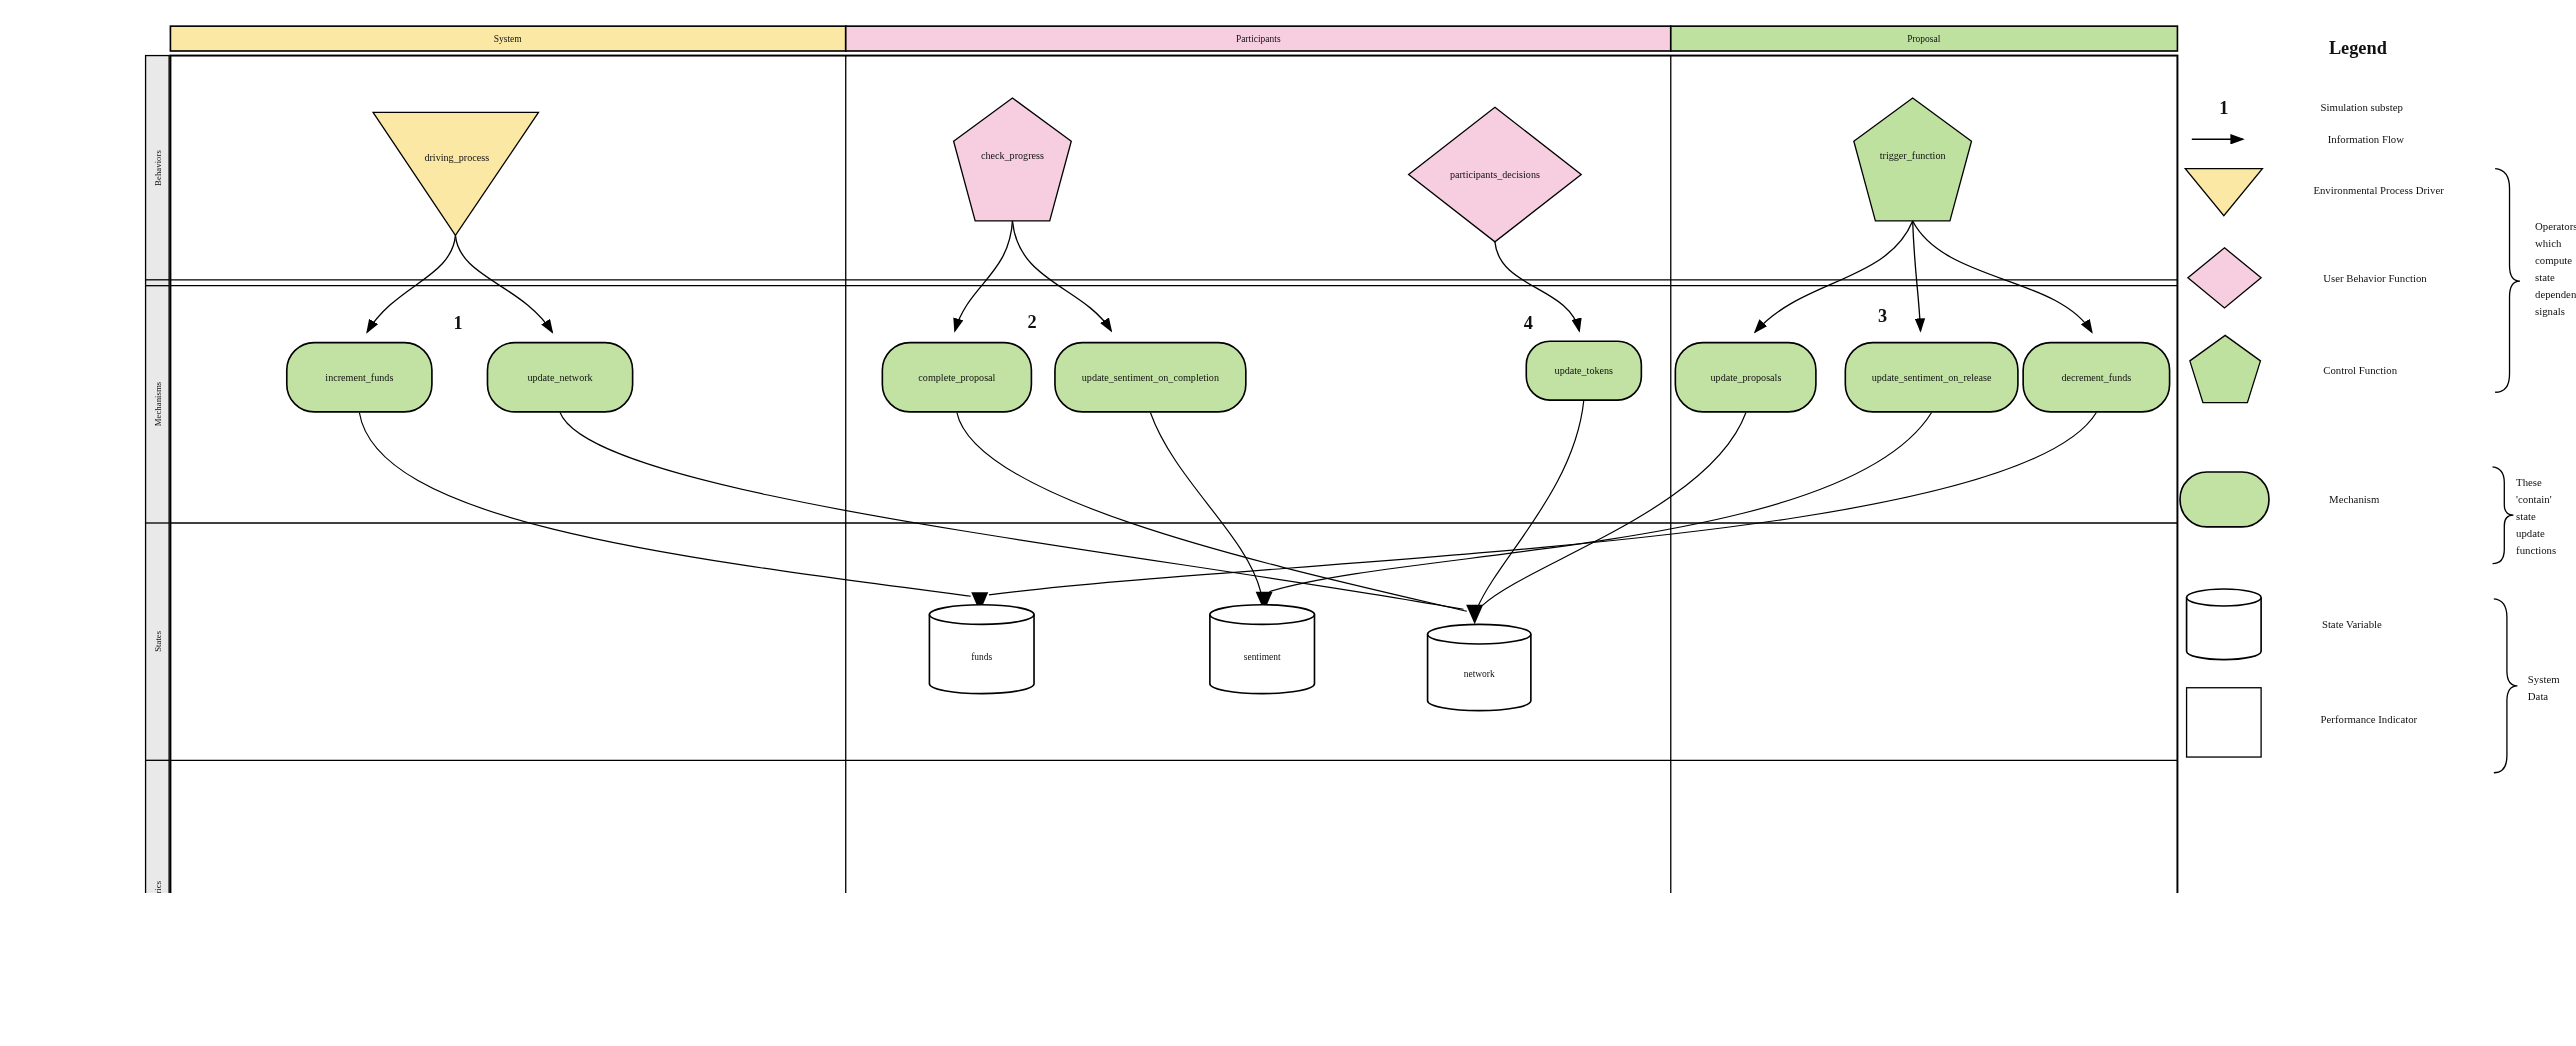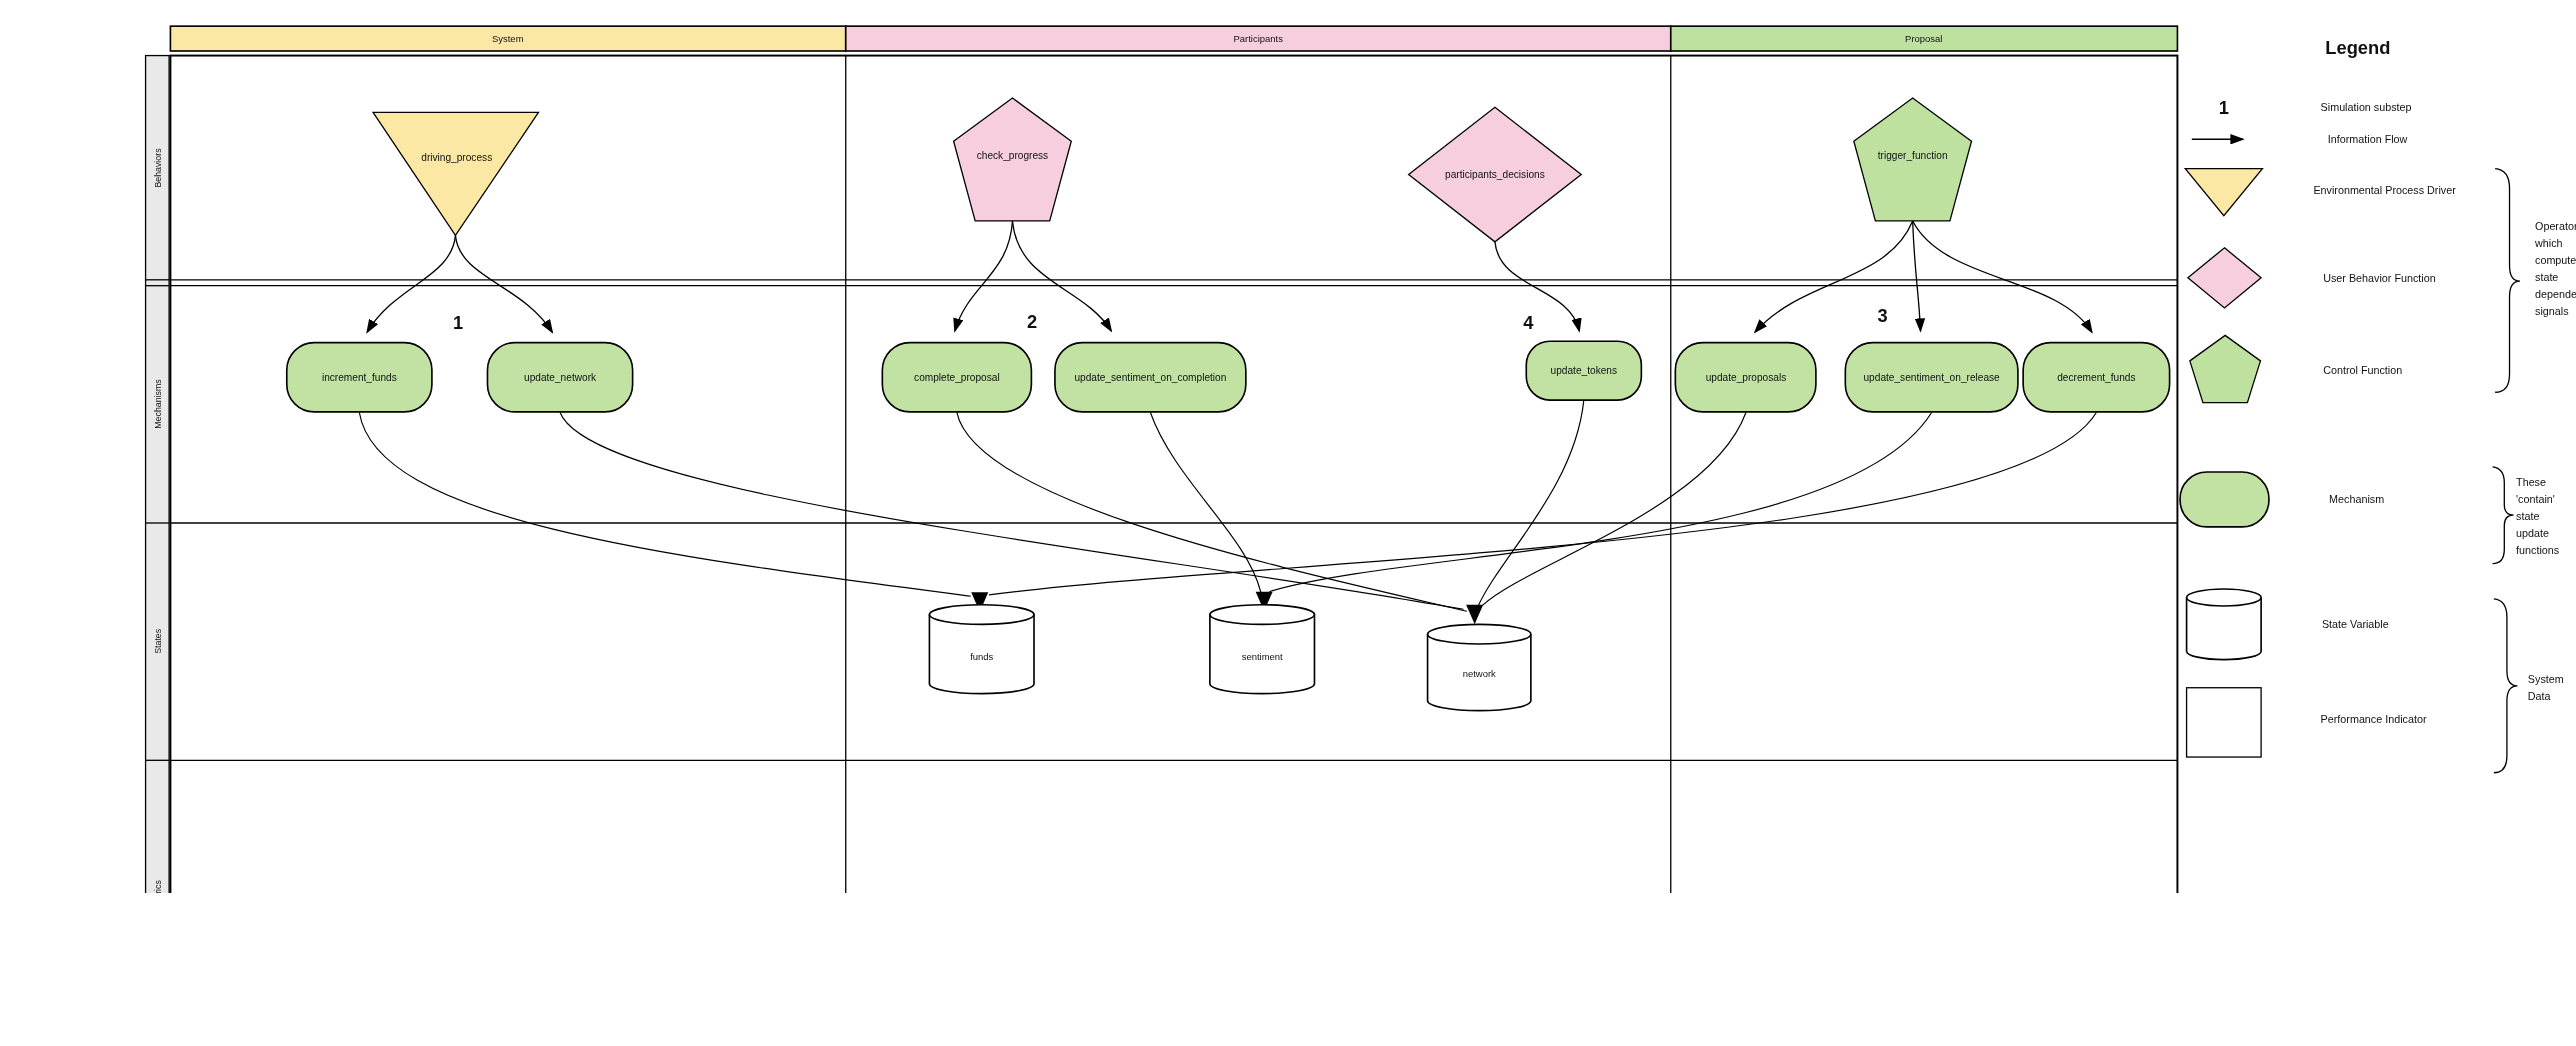--- a/index.html
+++ b/index.html
@@ -1,17 +1,17 @@
 <!DOCTYPE html>
 <html style="font-size:10.5px"><head>
 <meta charset="utf-8">
 <style>
   html,body{margin:0;padding:0;background:#ffffff;}
   .canvas{position:relative;width:2576px;height:893px;background:#ffffff;overflow:hidden;
-          font-family:Liberation Sans, sans-serif;}
+          font-family:Liberation Serif, serif;}
   svg{display:block;}
   text{fill:#111111;}
   .shape-lbl{font-size:15.5px;}
   .hdr-lbl{font-size:14.5px;}
   .row-lbl{font-size:13.5px;}
   .cyl-lbl{font-size:14.5px;}
   .substep-num{font-size:28px;font-weight:bold;}
   .leg-title{font-size:28px;font-weight:bold;}
   .leg-item{font-size:16.5px;}
   .leg-note{font-size:16.5px;}

